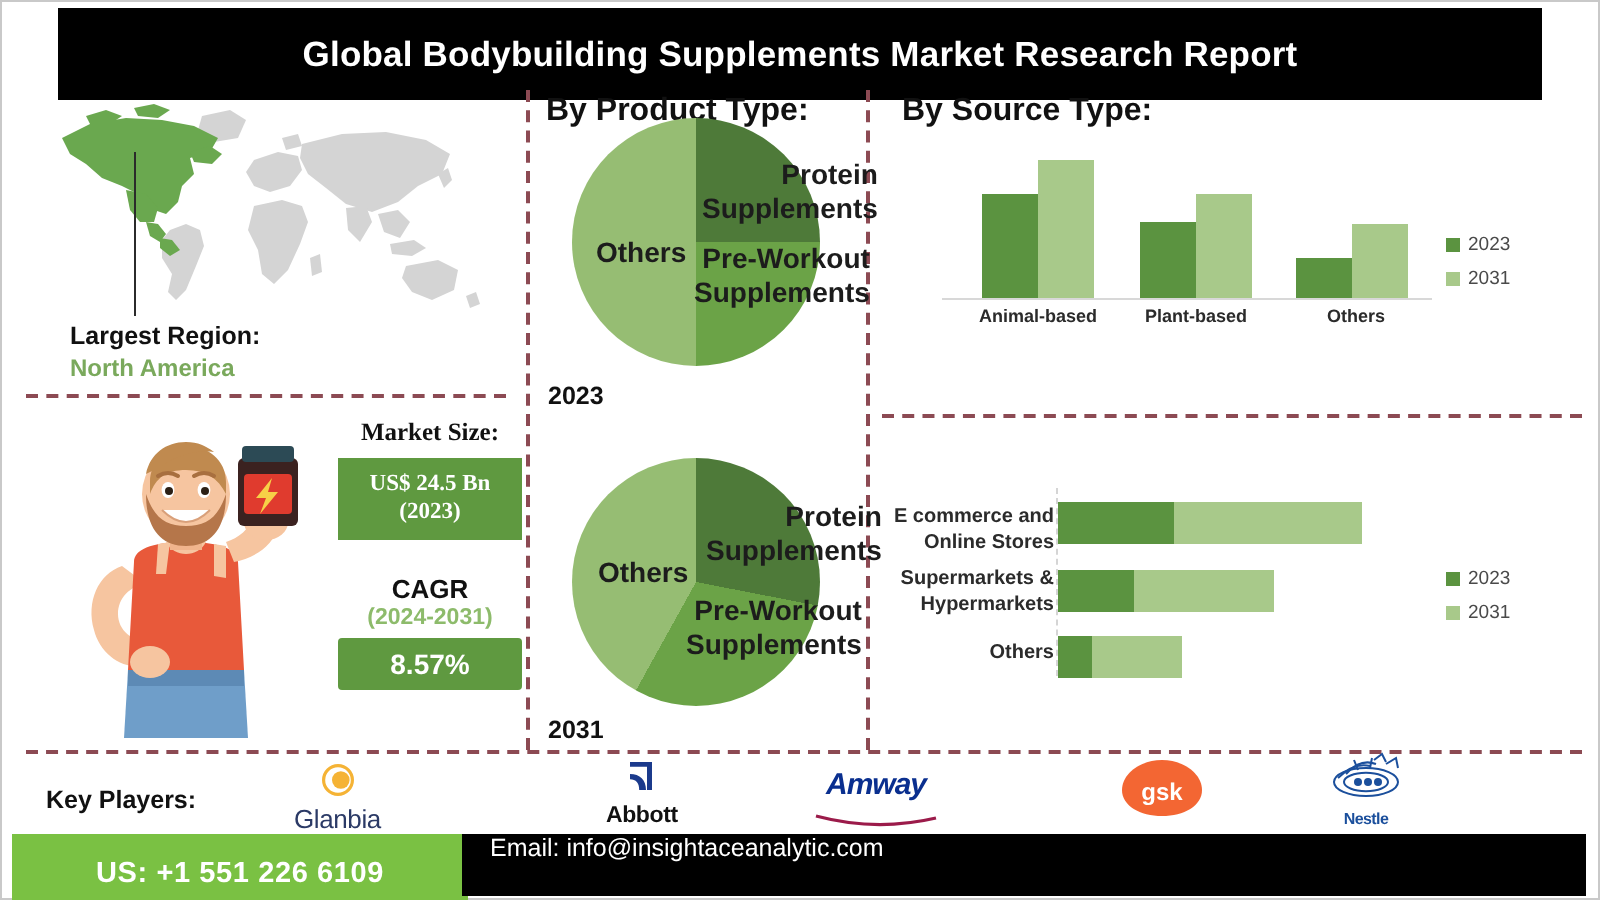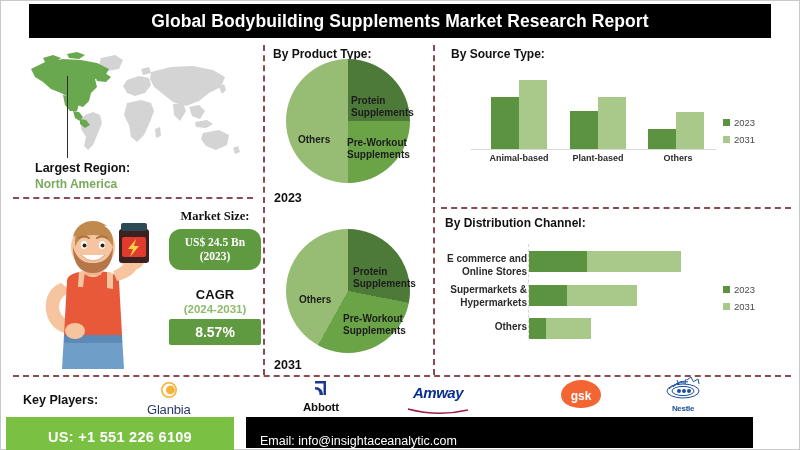--- a/index.html
+++ b/index.html
@@ -12,21 +12,21 @@
   #root {
     position: relative;
     width: 800px; height: 450px;
     background: #fff;
     border: 1px solid #c9c9c9;
   }
 
   
   .header {
     position: absolute; left: 28px; top: 3px;
-    width: 742px; height: 34px;
+    width: 742px; height: 46px;
     background: #000000;
     display: flex; align-items: center; justify-content: center;
   }
   .header-title {
     color: #ffffff;
     font-size: 17.5px;
     font-weight: bold;
     letter-spacing: 0.1px;
     white-space: nowrap;
   }
@@ -55,40 +55,40 @@
   .lr-value { font-size: 12px; font-weight: bold; color: #7aa95c; margin-top: 2px; }
 
   
   .person { position: absolute; left: 22px; top: 216px; width: 140px; height: 152px; }
 
   
   .ms-block { position: absolute; left: 168px; top: 208px; width: 92px; text-align: center; font-family: Liberation Serif, serif; }
   .ms-label { font-size: 12.5px; font-weight: bold; color: #111; }
   .green-box {
     background: #5f9940; color: #fff; font-weight: bold;
-    border-radius: 12px; padding: 6px 4px; margin-top: 5px;
+    border-radius: 0; padding: 6px 4px; margin-top: 5px;
     font-size: 11.5px; line-height: 1.25;
   }
   .cagr-block { position: absolute; left: 168px; top: 286px; width: 92px; text-align: center; }
   .cagr-label { font-size: 13px; font-weight: bold; color: #111; }
   .cagr-years { font-size: 11.5px; font-weight: bold; color: #8dbb6b; margin-top: 1px; }
   .cagr-box {
     background: #5f9940; color: #fff; font-weight: bold;
     border-radius: 2px; padding: 5px 4px; margin-top: 4px; font-size: 14px;
   }
 
   
-  .sec-title { position: absolute; font-size: 12px; font-weight: bold; color: #111; white-space: nowrap; }
+  .sec-title { position: absolute; font-size: 16px; font-weight: bold; color: #111; white-space: nowrap; }
 
   
   .pie { position: absolute; border-radius: 50%; }
   .pie-year { position: absolute; font-size: 12.5px; font-weight: bold; color: #111; }
   .pie-label {
-    position: absolute; font-size: 10px; font-weight: bold; color: #1c1c1c;
-    text-align: left; line-height: 1.18; white-space: nowrap; margin-top: 16px;
+    position: absolute; font-size: 14px; font-weight: bold; color: #1c1c1c;
+    text-align: right; line-height: 1.18; white-space: nowrap;
   }
 
   
   .vbars { position: absolute; left: 470px; top: 70px; width: 240px; height: 78px; }
   .vbar-axis { position: absolute; left: 470px; top: 148px; width: 245px; height: 1px; background: #d8d8d8; }
   .vbar { position: absolute; bottom: 0; }
   .vcat {
     position: absolute; top: 152px; font-size: 9px; color: #2b2b2b;
     font-weight: bold; text-align: center; white-space: nowrap;
   }
@@ -113,22 +113,22 @@
   .logo-amway-text { font-size: 15px; color: #0a2f8f; font-weight: bold; font-style: italic; letter-spacing: -0.5px; }
   .logo-nestle-text { font-size: 8px; color: #1b4f9c; font-weight: bold; letter-spacing: -0.3px; }
 
   
   .footer-phone {
     position: absolute; left: 5px; top: 416px; width: 228px; height: 40px;
     background: #7ac143; color: #fff; display: flex; align-items: center;
     justify-content: center; font-size: 14.5px; font-weight: bold; letter-spacing: 0.3px;
   }
   .footer-black {
-    position: absolute; left: 245px; top: 416px; width: 507px; height: 31px;
-    background: #000; display: flex; align-items: flex-end;
+    position: absolute; left: 230px; top: 416px; width: 562px; height: 31px;
+    background: #000; display: flex; align-items: flex-start;
   }
   .footer-email { color: #fff; font-size: 12.5px; margin-left: 14px; white-space: nowrap; }
   .footer-brand {
     position: absolute; right: 12px; top: 50%; transform: translateY(-50%);
     display: flex; align-items: center; gap: 9px;
   }
   .footer-brand-text { color: #fff; font-size: 11.5px; font-weight: bold; letter-spacing: 2.1px; }
 </style>
 </head>
 <body>
@@ -301,21 +301,20 @@
     <div class="legend-row">
       <span class="legend-swatch" style="background:#5b9340;"></span>
       <span>2023</span>
     </div>
     <div class="legend-row">
       <span class="legend-swatch" style="background:#a8c98a;"></span>
       <span>2031</span>
     </div>
   </div>
 
-  <div class="sec-title" style="left:444px; top:215px;">By Distribution Channel:</div>
 
   <div class="hb-axis"></div>
 
   <div class="hb-label" style="left:408px; top:252px;">E commerce and<br>Online Stores</div>
   <div class="hb-label" style="left:408px; top:283px;">Supermarkets &amp;<br>Hypermarkets</div>
   <div class="hb-label" style="left:408px; top:320px;">Others</div>
 
   <div class="hb-row" style="left:528px; top:250px; width:152px;">
     <div class="hb-seg" style="width:58px; background:#5b9340;"></div>
     <div class="hb-seg" style="width:94px; background:#a8c98a;"></div>

